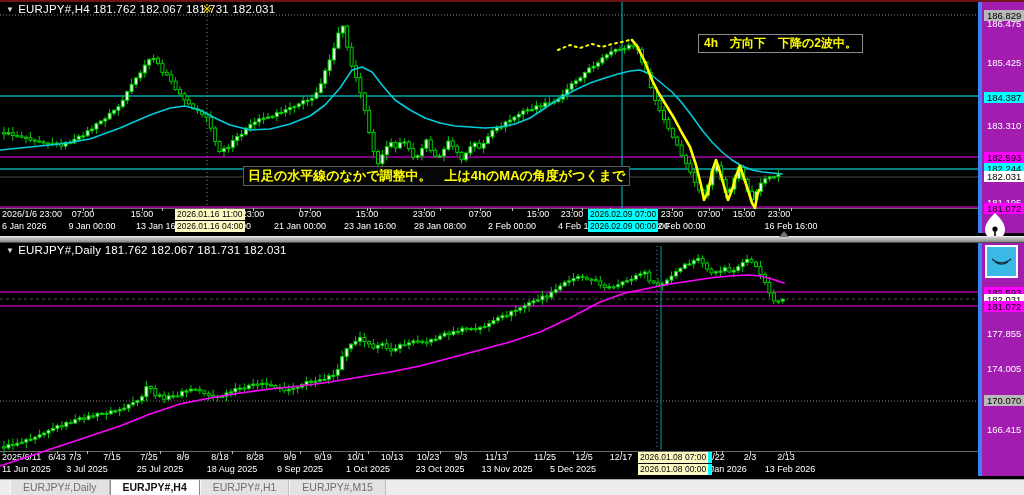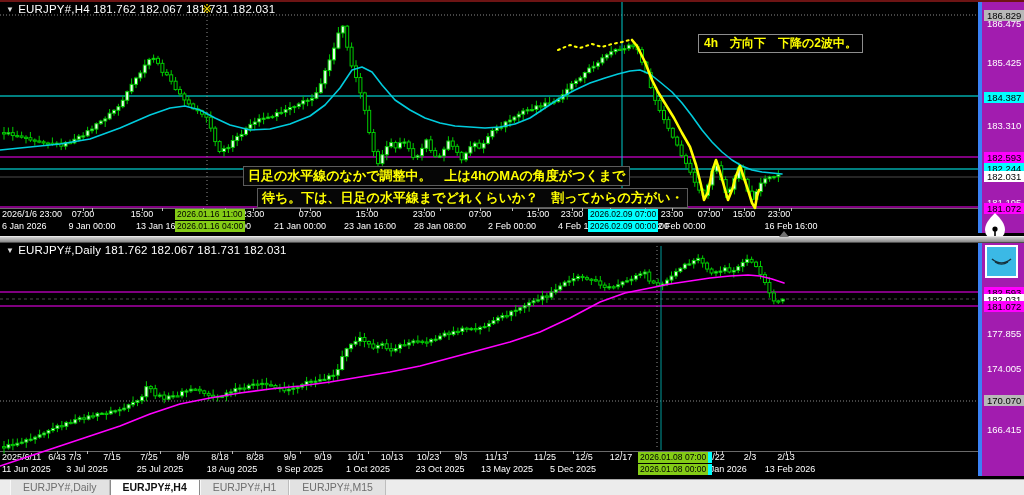--- a/index.html
+++ b/index.html
@@ -5,21 +5,21 @@
   html,body{margin:0;padding:0;background:#000;}
   #app{position:relative;width:1024px;height:495px;background:#000;overflow:hidden;
        font-family:"Liberation Sans","DejaVu Sans",sans-serif;-webkit-font-smoothing:none;}
   .abs{position:absolute;}
   .chart-title{position:absolute;left:6px;color:#fff;font-size:11.5px;letter-spacing:.2px;white-space:nowrap;z-index:4;}
   .chart-title .tri{font-size:8px;vertical-align:1px;margin-right:4px;color:#ddd;}
   .time-row{position:absolute;left:0;width:978px;height:11px;z-index:2;}
   .tlabel{position:absolute;top:0;color:#fff;font-size:9px;line-height:11px;white-space:nowrap;transform:translateX(-50%);}
   .tlabel.left{transform:none;}
   .tchip{position:absolute;height:11px;line-height:11px;font-size:8.5px;padding:0 2px;color:#000;white-space:nowrap;z-index:6;}
-  .tchip.gray{background:#84cc16;}
+  .tchip.gray{background:#fef9c3;}
   .tchip.cyan{background:#00ffff;}
   .sliver{position:absolute;width:4px;height:11px;background:#00ffff;z-index:5;}
   .pscale{position:absolute;left:978px;width:46px;background:#a21caf;border-left:4px solid #3b82f6;z-index:3;padding-left:12px;}
   .plabel{position:absolute;left:2px;width:44px;height:11px;line-height:11px;font-size:9.5px;color:#fff;padding-left:3px;white-space:nowrap;z-index:4;}
   .plabel.gray{background:#b8b8b8;color:#000;z-index:5;}
   .plabel.cyan{background:#00ffff;color:#000;z-index:5;}
   .plabel.magenta{background:#ff00ff;color:#000;z-index:5;}
   .plabel.white{background:#ffffff;color:#000;z-index:5;}
   .axis-line{position:absolute;left:0;width:1024px;height:1px;background:#6a6a6a;z-index:1;}
   .note-box{position:absolute;color:#ffff00;font-weight:bold;font-size:12px;line-height:17px;
@@ -94,21 +94,20 @@
         <div class="plabel cyan" style="top: 163px;">182.244</div>
         <div class="plabel white" style="top: 171px;">182.031</div>
         <div class="plabel " style="top: 197px;">181.195</div>
         <div class="plabel magenta" style="top: 203px;">181.072</div>
       </div>
 
     <div class="star-mark" style="left:202px;top:3px;">※</div>
 
     <div class="note-box" style="left:698px;top:34px;">4h　方向下　下降の2波中。</div>
     <div class="mid-note" style="left:243px;top:166px;">日足の水平線のなかで調整中。　上は4hのMAの角度がつくまで</div>
-    <div class="mid-note" style="left:257px;top:188px;">待ち。下は、日足の水平線までどれくらいか？　割ってからの方がい・</div>
 
     <div class="icon-slot" style="left:983px;top:213px;">
       <svg width="24" height="31" viewBox="0 0 24 31">
         <path d="M12 0 C6 6 2 11 2 17 A10 10 0 0 0 22 17 C22 11 18 6 12 0 Z" fill="#fff"></path>
         <circle cx="12" cy="16" r="2.6" fill="#000"></circle>
         <rect x="11.2" y="18" width="1.6" height="11" fill="#000"></rect>
       </svg>
     </div>
   <div class="tick" style="left: 83px; top: 208px;"></div>
       <div class="tick" style="left: 142px; top: 208px;"></div>
@@ -174,21 +173,21 @@
         <span class="tlabel" style="left: 786px;">2/13</span>
       </div>
     <div class="time-row" id="bot-row2" style="top:223px;">
         <span class="tlabel left" style="left: 2px;">11 Jun 2025</span>
         <span class="tlabel" style="left: 87px;">3 Jul 2025</span>
         <span class="tlabel" style="left: 160px;">25 Jul 2025</span>
         <span class="tlabel" style="left: 232px;">18 Aug 2025</span>
         <span class="tlabel" style="left: 300px;">9 Sep 2025</span>
         <span class="tlabel" style="left: 368px;">1 Oct 2025</span>
         <span class="tlabel" style="left: 440px;">23 Oct 2025</span>
-        <span class="tlabel" style="left: 507px;">13 May 2025</span>
+        <span class="tlabel" style="left: 507px;">13 Nov 2025</span>
         <span class="tlabel" style="left: 573px;">5 Dec 2025</span>
         <span class="tlabel" style="left: 722px;">22 Jan 2026</span>
         <span class="tlabel" style="left: 790px;">13 Feb 2026</span>
       </div>
 
     <div class="pscale" id="bot-pscale" style="top:0;height:235px;">
         <div class="plabel magenta" style="top: 46px;">182.593</div>
         <div class="plabel white" style="top: 53px;">182.031</div>
         <div class="plabel magenta" style="top: 60px;">181.072</div>
         <div class="plabel " style="top: 87px;">177.855</div>

